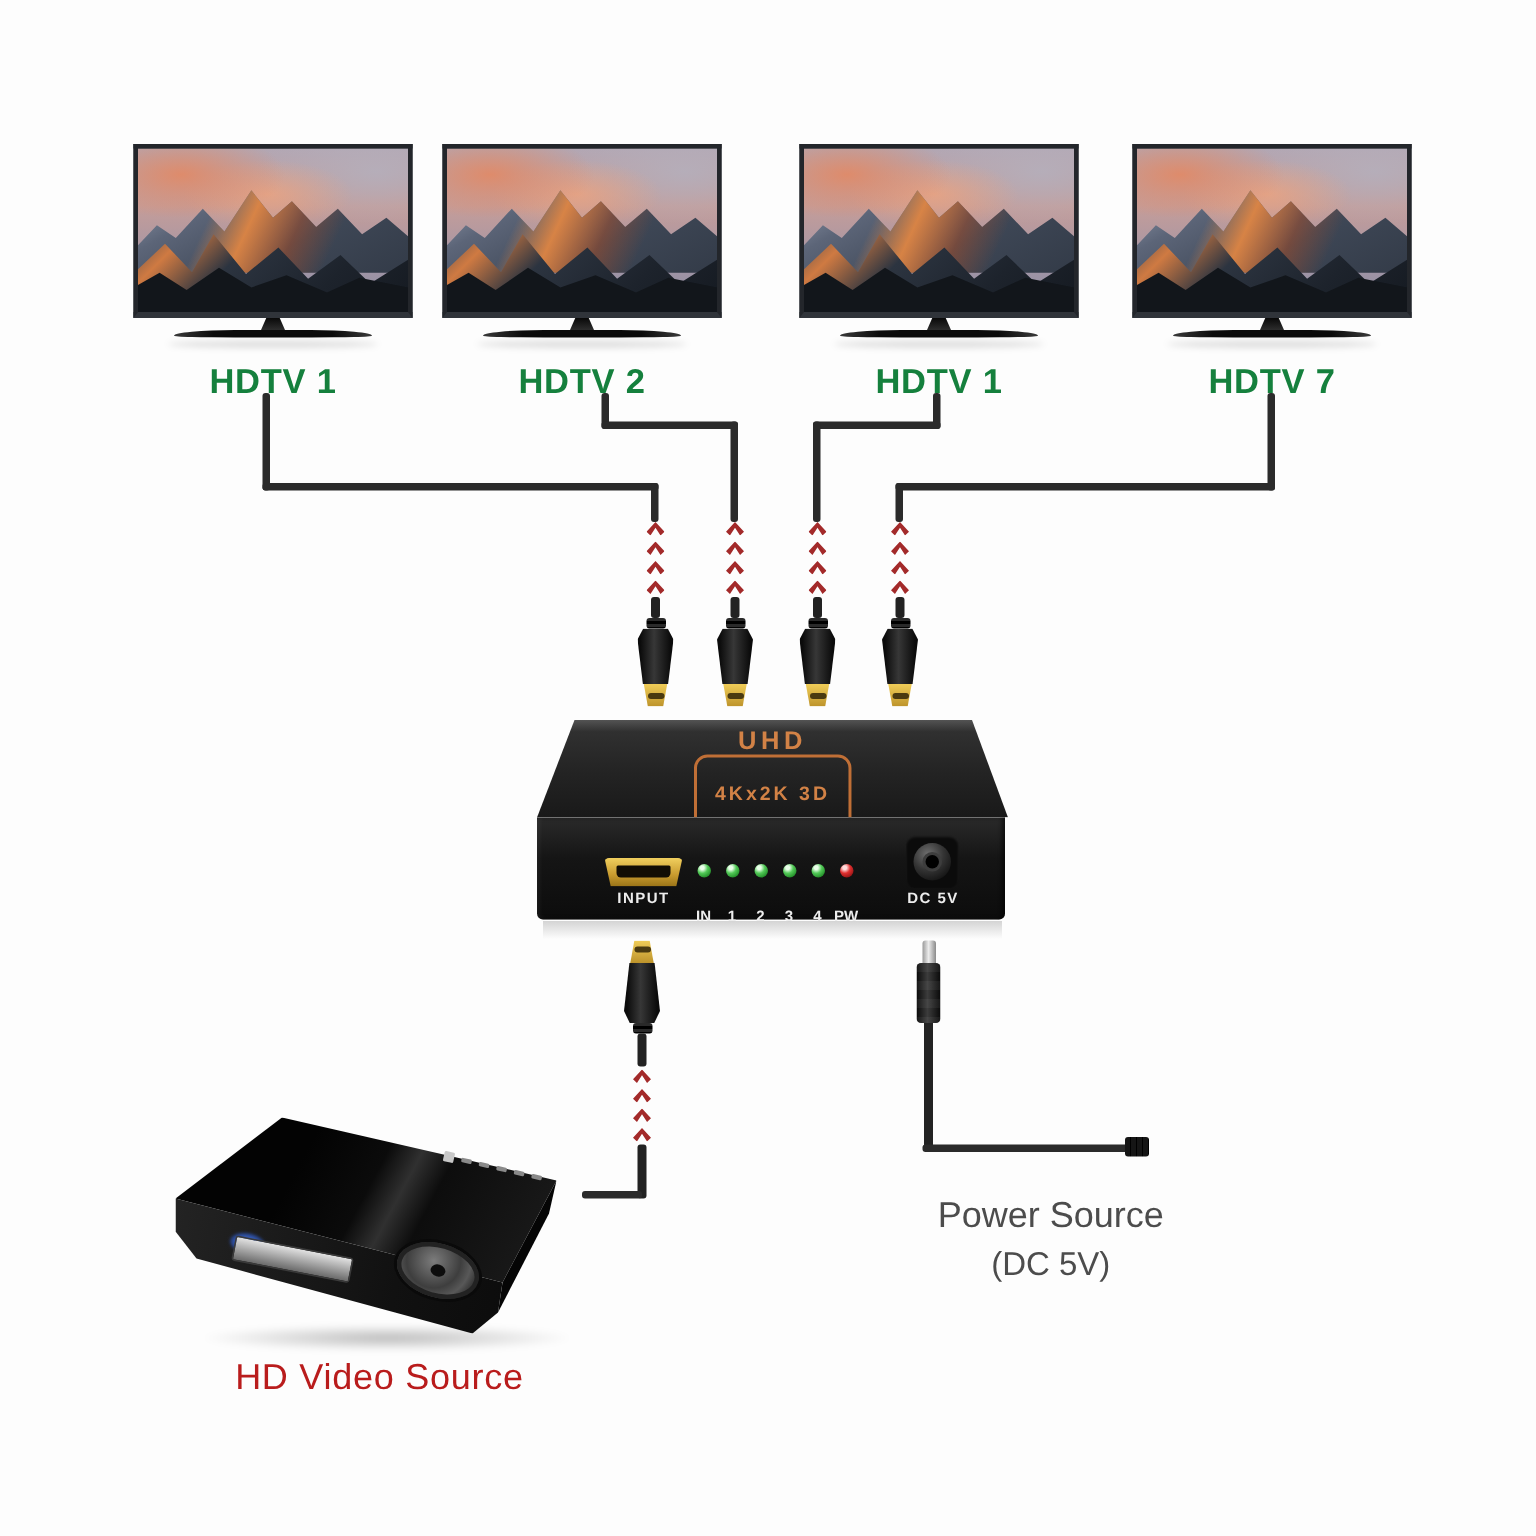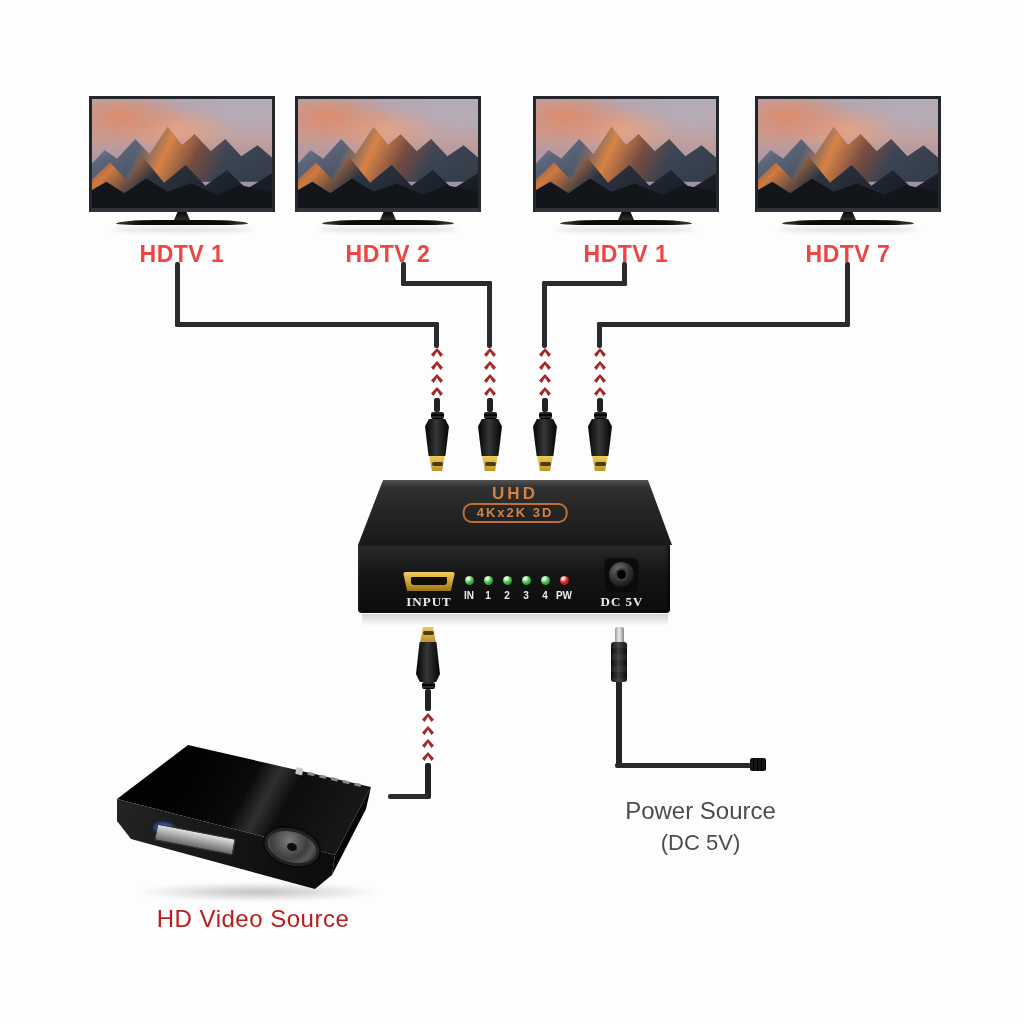--- a/index.html
+++ b/index.html
@@ -24,21 +24,21 @@
   .peaks-front{position:absolute;left:0;right:0;top:42%;bottom:0;
     background:linear-gradient(135deg,#39424f 0%,#cf7a42 18%,#2c3440 38%,#1d232c 70%,#151a21 100%);
     clip-path:polygon(0 55%,10% 28%,20% 58%,28% 18%,40% 60%,52% 32%,63% 65%,75% 40%,86% 70%,100% 45%,100% 100%,0 100%);}
   .ground{position:absolute;left:0;right:0;bottom:0;height:30%;background:#12161b;
     clip-path:polygon(0 45%,8% 20%,18% 55%,30% 10%,42% 50%,55% 25%,70% 60%,82% 30%,100% 50%,100% 100%,0 100%);}
   .neck{width:16px;height:8px;margin:0 auto;background:linear-gradient(#090909,#2d2d2d);
         clip-path:polygon(22% 0,78% 0,100% 100%,0 100%);}
   .base{width:132px;height:5px;margin:0 auto;background:linear-gradient(90deg,#3a3a3a,#0b0b0b 20%,#0b0b0b 80%,#3a3a3a);
         border-radius:40%/100% 100% 30% 30%;}
   .tv-shadow{width:140px;height:5px;margin:2px auto 0;border-radius:50%;background:rgba(0,0,0,.12);filter:blur(2px);}
-  .tv-label{margin-top:9px;text-align:center;font-weight:bold;font-size:23px;color:#ef4444;letter-spacing:.5px;}
+  .tv-label{margin-top:9px;text-align:center;font-weight:bold;font-size:23px;color:#15803d;letter-spacing:.5px;}
 
   
   .wire{position:absolute;background:#2b2b2b;border-radius:2px;}
   .col{position:absolute;width:24px;display:flex;flex-direction:column;align-items:center;}
   .chev{width:12px;height:9px;margin:2px 0;background:#a32a2a;
         clip-path:polygon(50% 0,100% 72%,78% 100%,50% 42%,22% 100%,0 72%);}
   .stub{width:6px;background:#222;border-radius:2px;}
   .collar{width:13px;height:7px;border-radius:2px;background:repeating-linear-gradient(180deg,#2a2a2a 0 2px,#000 2px 4px);}
   .pbody{width:24px;height:37px;background:linear-gradient(90deg,#0b0b0b 8%,#373737 46%,#0b0b0b 92%);
          clip-path:polygon(16% 0,84% 0,100% 20%,85% 100%,15% 100%,0 20%);}
@@ -55,39 +55,39 @@
   .vwire{width:6px;background:#232323;}
   .pend{position:absolute;left:750px;top:758px;width:16px;height:13px;border-radius:2px;background:
         repeating-linear-gradient(90deg,#151515 0 3px,#000 3px 4px);}
 
   
   .box-top{position:absolute;left:358px;top:480px;width:314px;height:65px;
            clip-path:polygon(25px 0,290px 0,314px 65px,0 65px);
            background:linear-gradient(180deg,#535353 0%,#303030 12%,#242424 52%,#191919 100%);}
   .uhd{position:absolute;top:4px;width:100%;text-align:center;color:#d28246;font-weight:bold;
        font-size:17px;letter-spacing:3px;}
-  .pill{position:absolute;top:23px;left:50%;transform:translateX(-50%);padding:0 12px;height:16px;line-height:16px;
+  .pill{position:absolute;top:23px;left:50%;transform:translateX(-50%);padding:16px 12px;height:16px;line-height:16px;
         border:2px solid #c06f36;border-radius:9px;color:#d28246;font-weight:bold;font-size:13px;letter-spacing:2px;}
   .line3{position:absolute;top:46px;width:100%;display:flex;justify-content:center;align-items:center;gap:6px;color:#b98f55;}
   .m1{font-style:italic;font-weight:bold;font-size:14px;letter-spacing:1px;}
   .m2{font-weight:bold;font-size:11px;letter-spacing:1px;}
   .dash{width:34px;height:2px;background:#9a7748;}
   .m3{font-weight:bold;font-size:11px;border:1px solid #9a7748;border-radius:2px;padding:0 5px;}
   .box-front{position:absolute;left:358px;top:545px;width:312px;height:68px;border-radius:0 0 4px 4px;
              background:linear-gradient(180deg,#2a2a2a 0%,#151515 40%,#0c0c0c 100%);
              box-shadow:inset 2px 0 3px rgba(255,255,255,.05), inset -2px 0 3px rgba(0,0,0,.6);}
   .box-refl{position:absolute;left:362px;top:614px;width:306px;height:12px;
             background:linear-gradient(180deg,rgba(150,150,150,.4),rgba(250,250,250,0));}
   .inport{position:absolute;left:45px;top:27px;width:52px;height:19px;border-radius:3px;
           background:linear-gradient(180deg,#f0cf5e,#c89a2e 60%,#9a7418);
           clip-path:polygon(0 0,100% 0,92% 100%,8% 100%);}
   .inslot{position:absolute;left:8px;right:8px;top:5px;height:8px;background:#120d04;border-radius:1px 1px 3px 3px;}
-  .wlabel{position:absolute;color:#ededed;font-weight:bold;font-size:13px;letter-spacing:1px;text-align:center;font-family:Liberation Serif, serif;}
+  .wlabel{position:absolute;color:#ededed;font-weight:bold;font-size:10px;letter-spacing:1px;text-align:center;}
   .ledrow{position:absolute;left:104px;top:31px;display:flex;gap:5px;}
-  .ledcol{width:14px;display:flex;flex-direction:column;align-items:center;gap:5px;}
+  .ledcol{width:14px;display:flex;flex-direction:column;align-items:center;gap:21px;}
   .led{width:9px;height:9px;border-radius:50%;}
   .led.g{background:radial-gradient(circle at 35% 28%,#eaffea 0 14%,#52c957 42%,#1f8a25 80%,#145c18);}
   .led.r{background:radial-gradient(circle at 35% 28%,#ffdcdc 0 14%,#e03030 42%,#8f1212 82%);}
   .ll{color:#ededed;font-weight:bold;font-size:10px;}
   .dcsq{position:absolute;left:246px;top:12px;width:35px;height:35px;background:#0b0b0b;border-radius:6px;
         box-shadow:inset 0 1px 2px rgba(255,255,255,.1);}
   .dccirc{position:absolute;left:251px;top:17px;width:25px;height:25px;border-radius:50%;
           background:radial-gradient(circle at 38% 30%,#6f6f6f,#343434 45%,#161616 78%,#242424);}
   .dchole{position:absolute;left:8px;top:8px;width:9px;height:9px;border-radius:50%;background:#000;
           box-shadow:0 0 0 2px #3d3d3d;}

